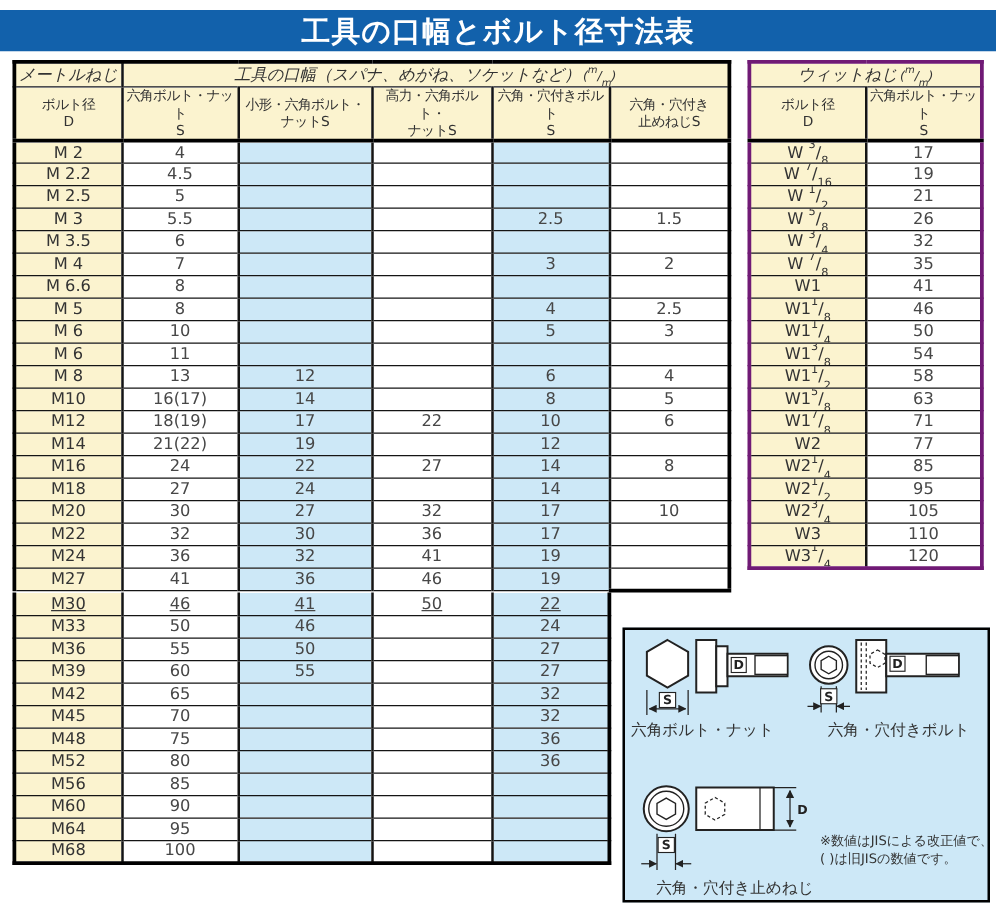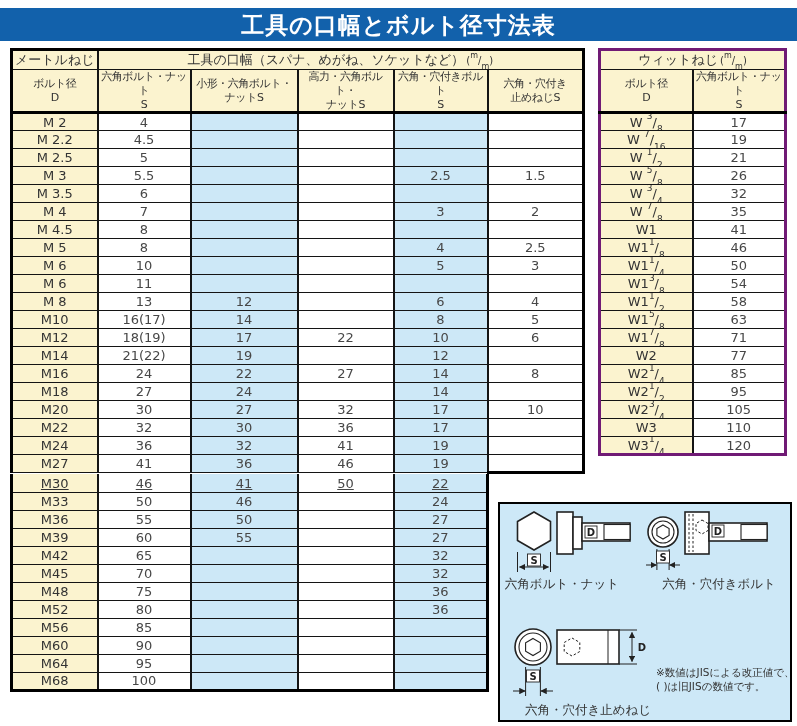--- a/index.html
+++ b/index.html
@@ -23,21 +23,21 @@
   }
   .title-bar span{color:#fff;font-size:23px;font-weight:bold;letter-spacing:1px;}
 
   table.tbl{border-collapse:collapse;table-layout:fixed;}
   .tbl th,.tbl td{
     border:1px solid var(--border);
     border-left-width:2px;border-right-width:2px;
     padding:0;text-align:center;vertical-align:middle;overflow:hidden;
   }
   .tbl th{background:var(--header-bg);font-weight:normal;color:var(--txt);}
-  tr.top th{font-size:13px;height:20px;}
+  tr.top th{font-size:13px;height:20px;font-style:italic;}
   tr.sub th{font-size:11px;line-height:1.25;height:36px;border-bottom:3px solid #000;letter-spacing:-0.5px;}
   .tbl td{font-size:13px;color:var(--num);height:18px;}
   td.d{background:var(--header-bg);color:var(--txt);white-space:pre;}
   td.blue{background:var(--accent-cell);}
 
   #metric-wrap{position:absolute;left:10px;top:48px;}
   table.upper{border:3px solid #000;border-bottom:0;}
   table.lower{border:3px solid #000;border-top:0;}
   table.lower tr:first-child td{border-top-width:0;text-decoration:underline;}
   td.endcap{border-bottom:3px solid #000;}
@@ -158,21 +158,21 @@
         </tr>
         <tr>
           <td class="d">M 4</td>
           <td class="">7</td>
           <td class="blue"></td>
           <td class=""></td>
           <td class="blue">3</td>
           <td class="">2</td>
         </tr>
         <tr>
-          <td class="d">M 4.5</td>
+          <td class="d">M 6.6</td>
           <td class="">8</td>
           <td class="blue"></td>
           <td class=""></td>
           <td class="blue"></td>
           <td class=""></td>
         </tr>
         <tr>
           <td class="d">M 5</td>
           <td class="">8</td>
           <td class="blue"></td>

